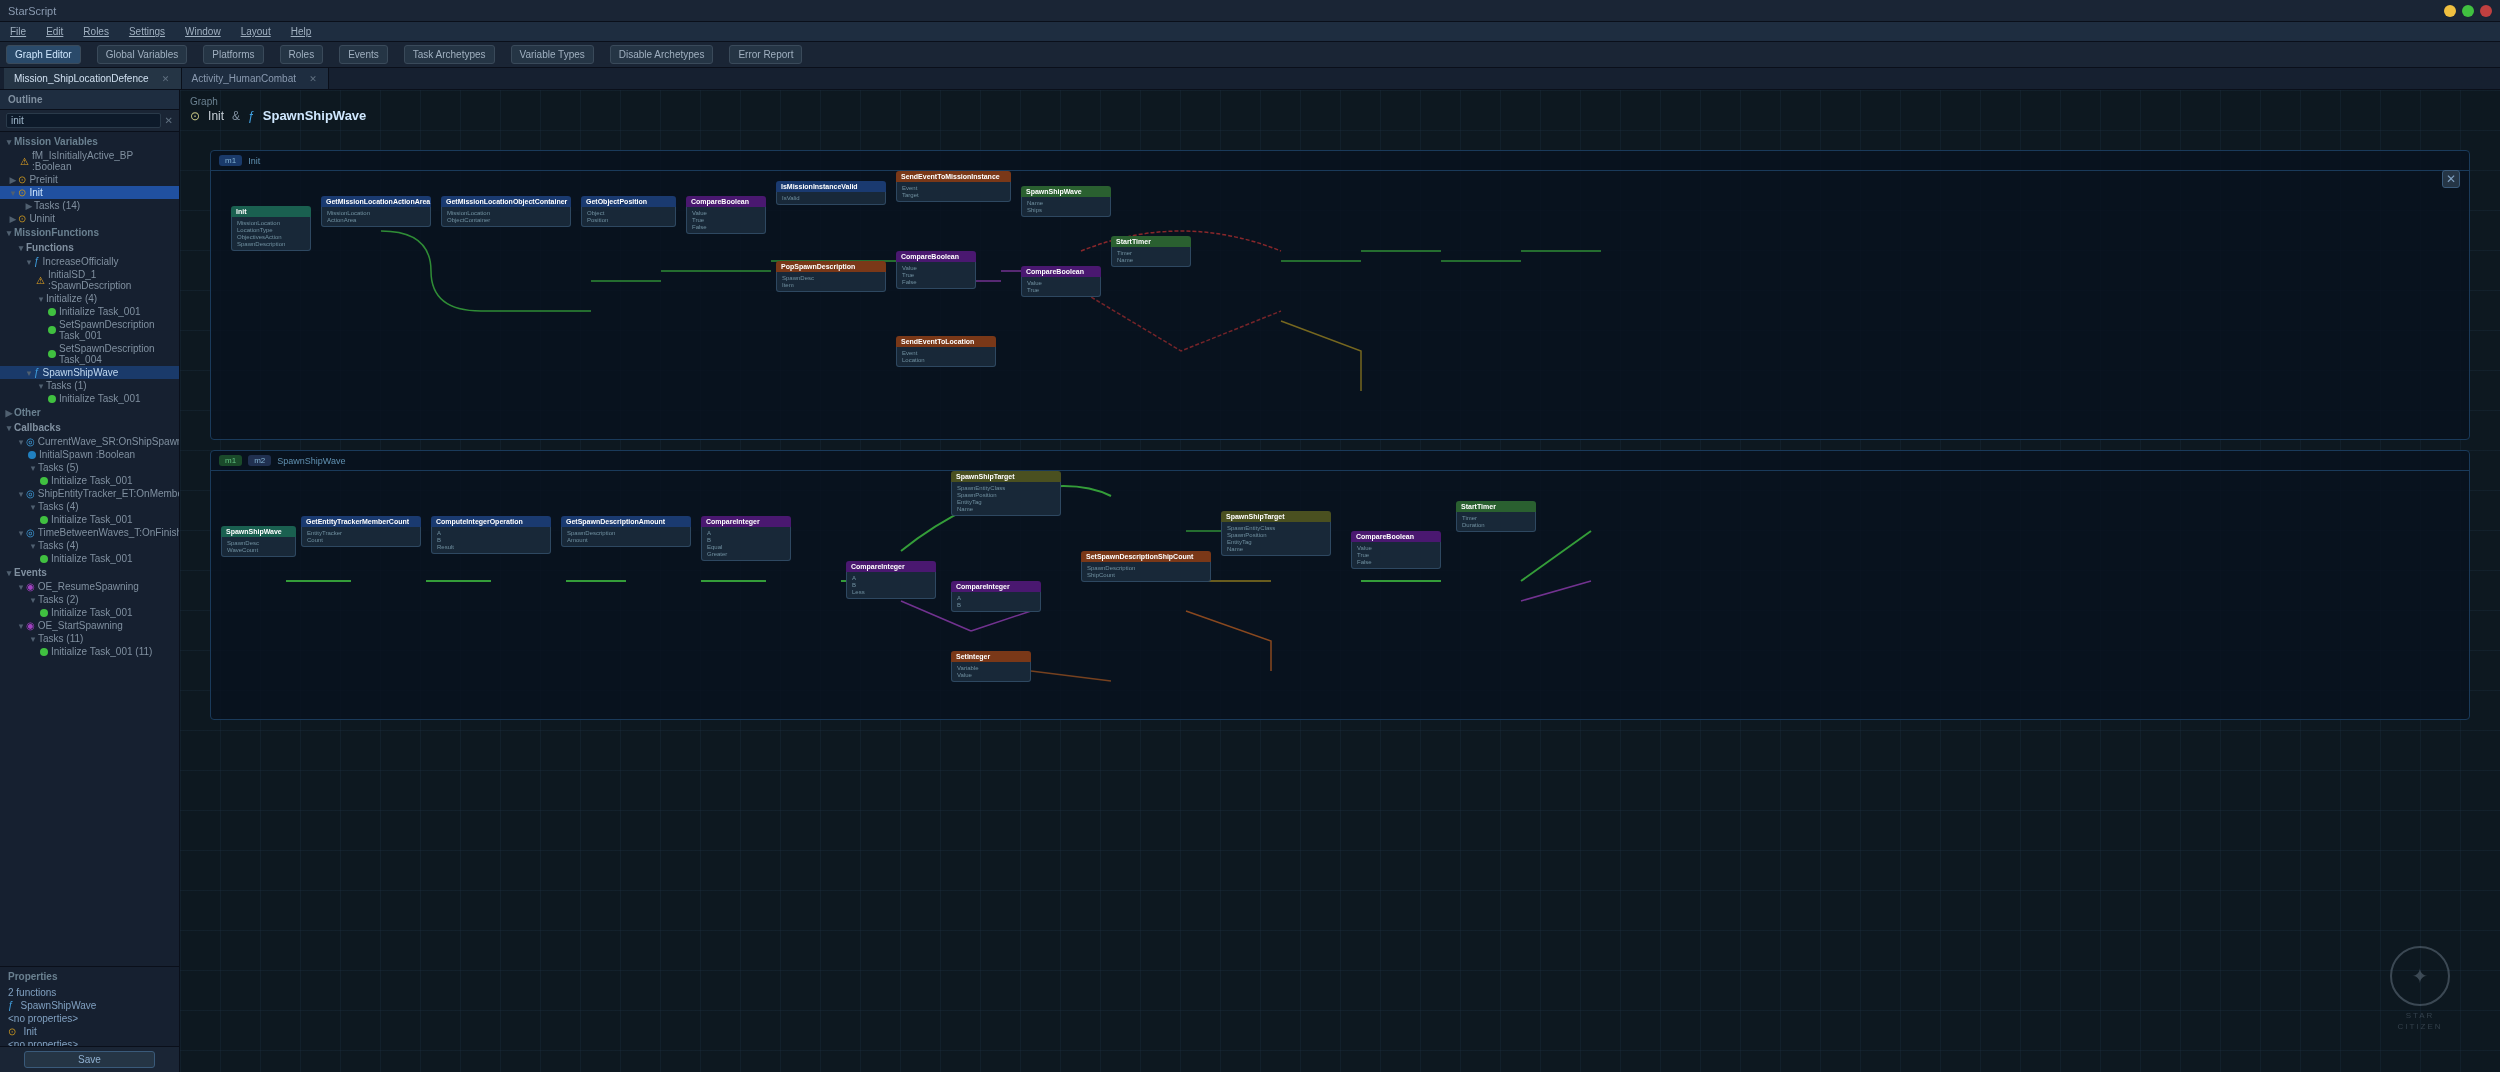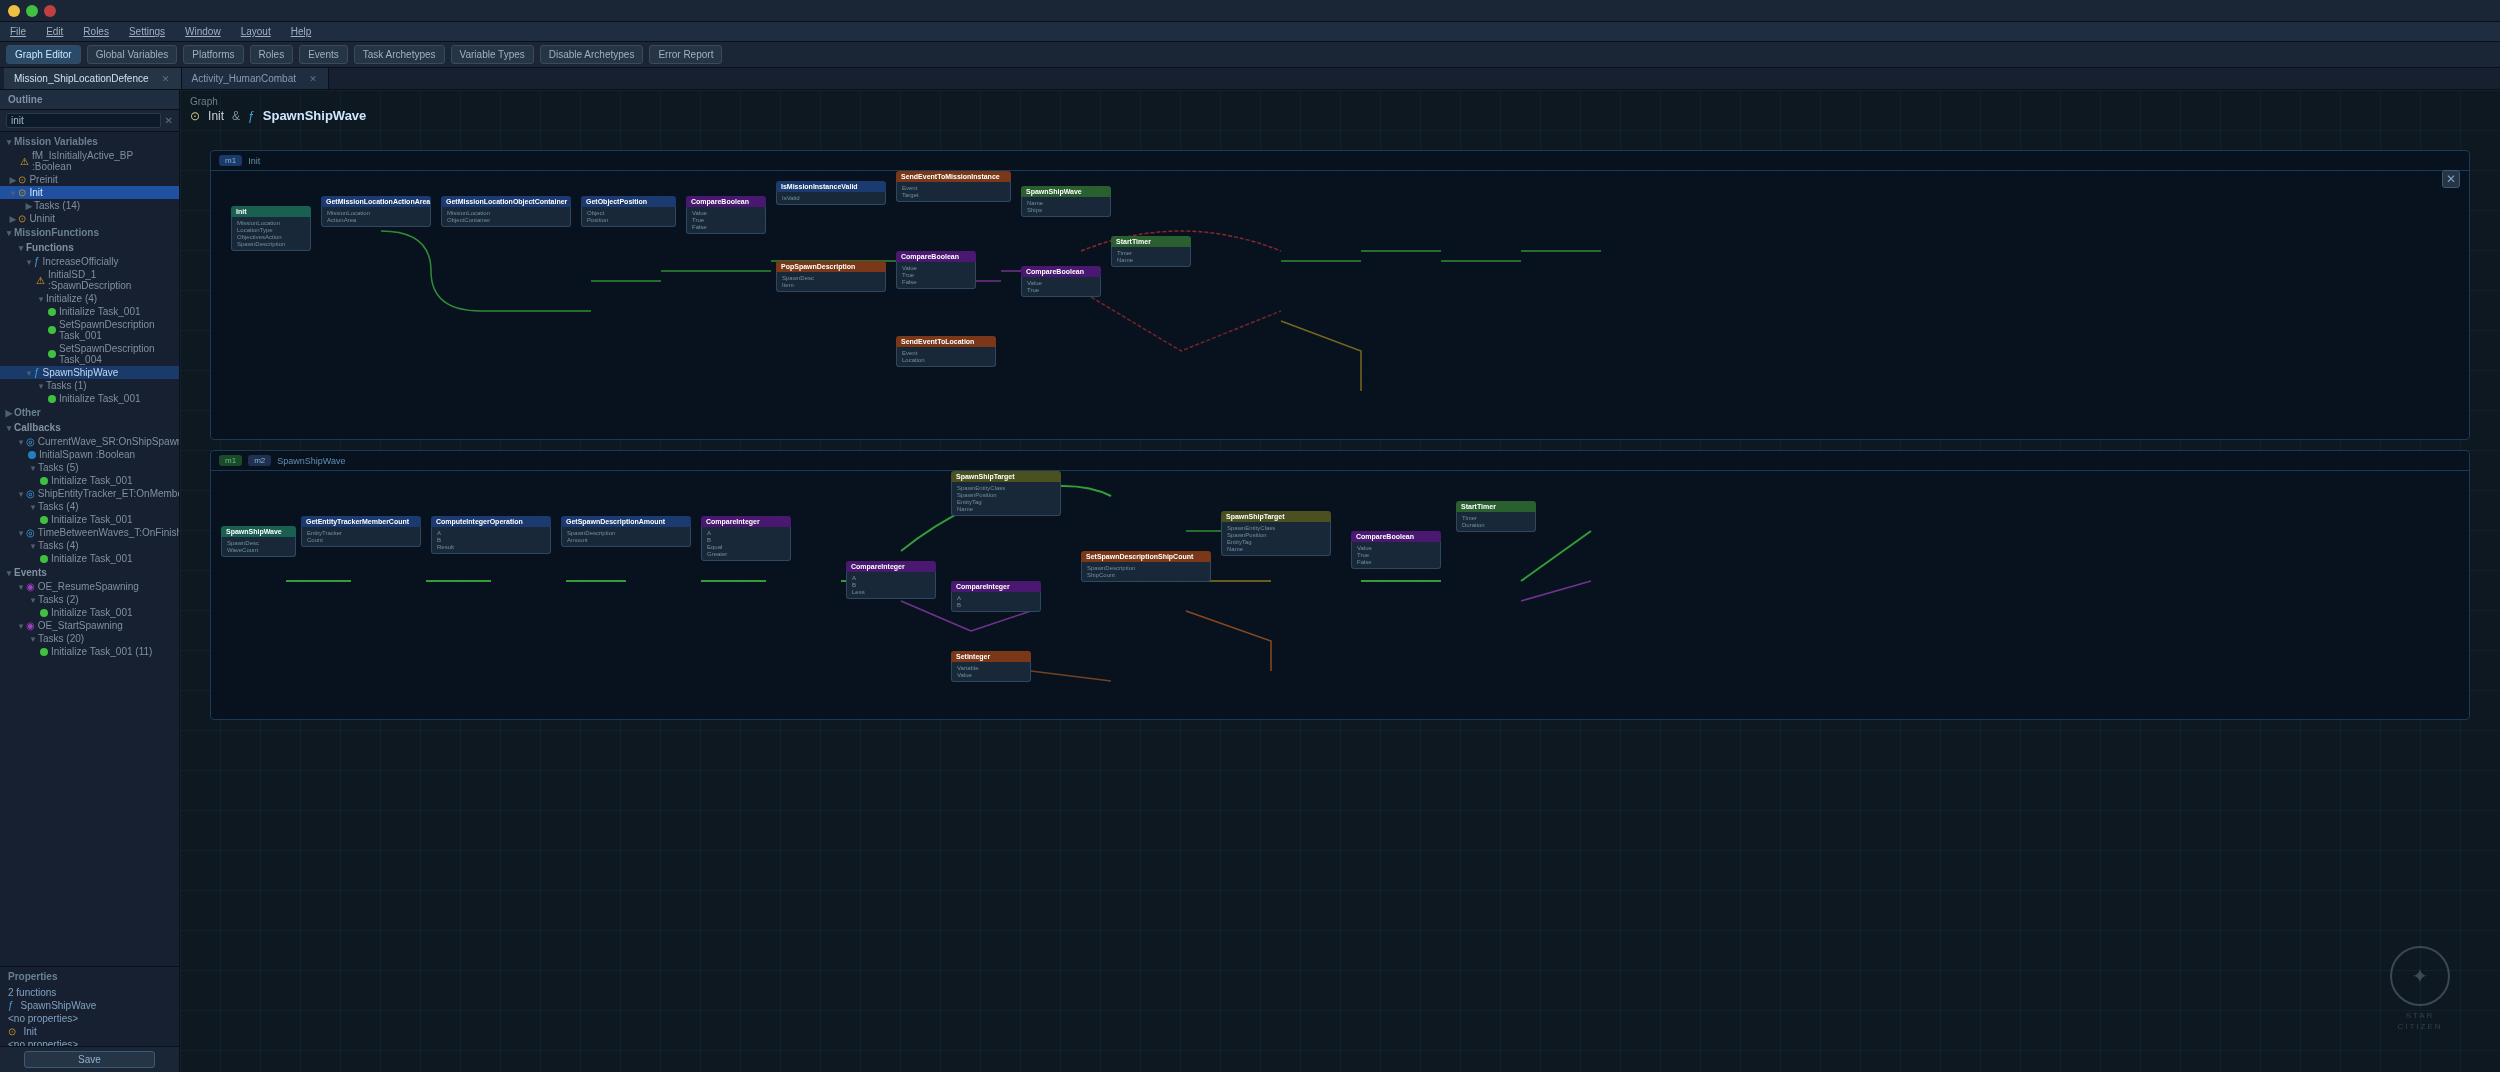--- a/index.html
+++ b/index.html
@@ -58,21 +58,21 @@
       text-decoration: underline;
     }
 
     
     #toolbar {
       background: #1a2535;
       height: 26px;
       display: flex;
       align-items: center;
       padding: 0 6px;
-      gap: 6px;
+      gap: 16px;
       border-bottom: 1px solid #0a0f1a;
     }
     .toolbar-btn {
       font-size: 10px;
       color: #a0b0c0;
       cursor: pointer;
       padding: 3px 8px;
       border-radius: 3px;
       background: #253545;
       border: 1px solid #3a4a5a;
@@ -446,20 +446,21 @@
     .bg-blue { background: #1a3a70; }
     .bg-purple { background: #4a1870; }
     .bg-orange { background: #7a3818; }
     .bg-olive { background: #4a5020; }
 
   </style>
 </head>
 <body>
 
 <div id="titlebar">
+  <span id="titlebar-title">StarScript</span>
   <div id="titlebar-controls">
     <div class="titlebar-btn tb-min"></div>
     <div class="titlebar-btn tb-max"></div>
     <div class="titlebar-btn tb-close"></div>
   </div>
 </div>
 
 <div id="menubar">
   <span class="menu-item">File</span>
   <span class="menu-item">Edit</span>
@@ -661,21 +662,21 @@
         <span>Initialize Task_001</span>
       </div>
 
       <div class="tree-item" style="padding-left:16px">
         <span class="tree-arrow">▾</span>
         <span class="icon-event">◉</span>
         <span>OE_StartSpawning</span>
       </div>
       <div class="tree-item" style="padding-left:28px">
         <span class="tree-arrow">▾</span>
-        <span>Tasks (20)</span>
+        <span>Tasks (11)</span>
       </div>
       <div class="tree-item" style="padding-left:40px">
         <span class="dot dot-green"></span>
         <span>Initialize Task_001 (11)</span>
       </div>
 
     </div>
 
     <div id="properties-panel">
       <div id="properties-header">Properties</div>

